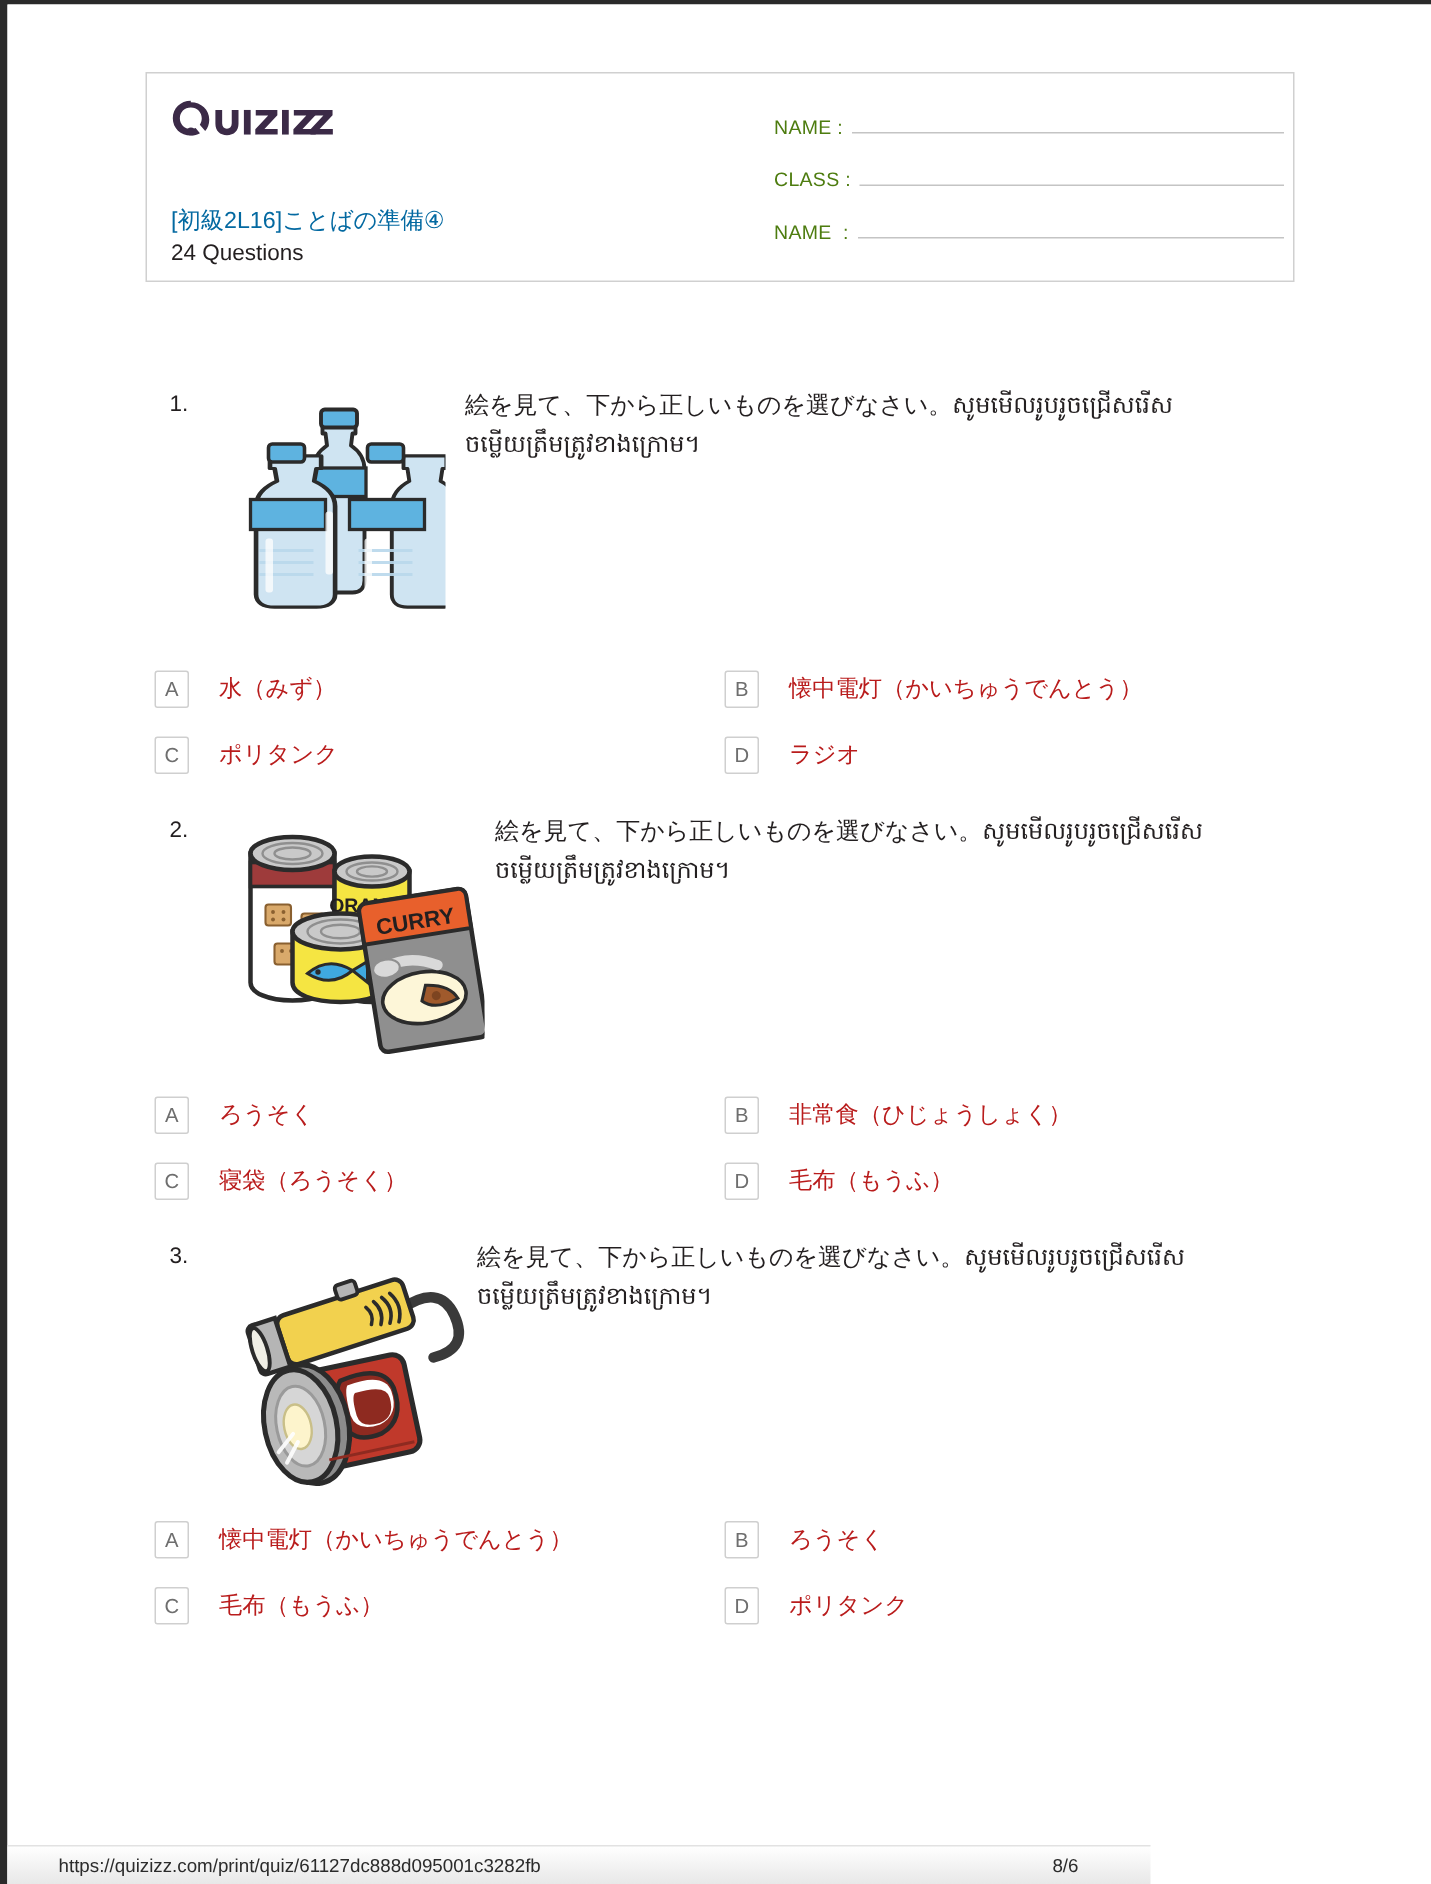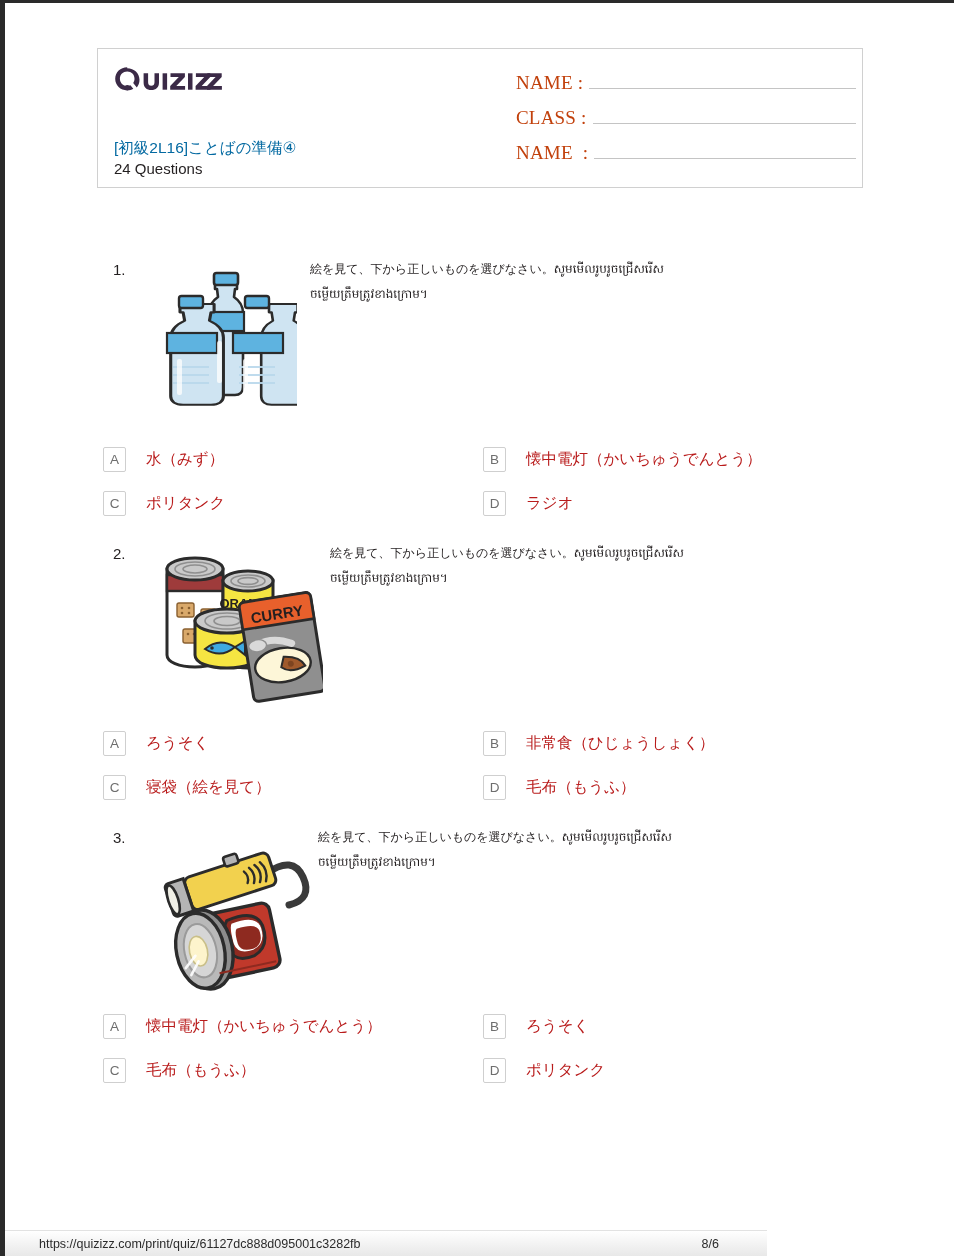--- a/index.html
+++ b/index.html
@@ -79,26 +79,25 @@
     left: 418px;
     top: 20px;
     width: 340px;
   }
   .field-row {
     display: flex;
     align-items: baseline;
     height: 35px;
   }
   .field-label {
-    font-size: 19px;
-    color: #c2410c;
+    font-size: 13px;
+    color: #4d7c0f;
     white-space: pre;
     letter-spacing: 0.2px;
     flex: 0 0 auto;
-    font-family: Liberation Serif, serif;
   }
   .field-line {
     flex: 1 1 auto;
     border-bottom: 1px solid #c4c4c4;
     height: 20px;
     margin-left: 6px;
   }
 
   
   .question {
@@ -113,21 +112,21 @@
     font-size: 15px;
     color: #231f20;
   }
   .q-figure {
     position: absolute;
     top: 0px;
   }
   .q-text {
     position: absolute;
     top: -4px;
-    font-size: 12px;
+    font-size: 16px;
     line-height: 25px;
     color: #231f20;
     width: 530px;
   }
   .khmer { font-family: "DejaVu Sans", "Liberation Sans", sans-serif; }
 
   
   .options {
     position: absolute;
     left: 98px;
@@ -371,21 +370,21 @@
       <div class="opt opt-col-a opt-row-1">
         <span class="opt-letter">A</span>
         <span class="opt-text">ろうそく</span>
       </div>
       <div class="opt opt-col-b opt-row-1">
         <span class="opt-letter">B</span>
         <span class="opt-text">非常食（ひじょうしょく）</span>
       </div>
       <div class="opt opt-col-a opt-row-2">
         <span class="opt-letter">C</span>
-        <span class="opt-text">寝袋（絵を見て）</span>
+        <span class="opt-text">寝袋（ろうそく）</span>
       </div>
       <div class="opt opt-col-b opt-row-2">
         <span class="opt-letter">D</span>
         <span class="opt-text">毛布（もうふ）</span>
       </div>
     </div>
   </div>
 
   <div class="question" style="top:826px;">
     <div class="q-number">3.</div>

